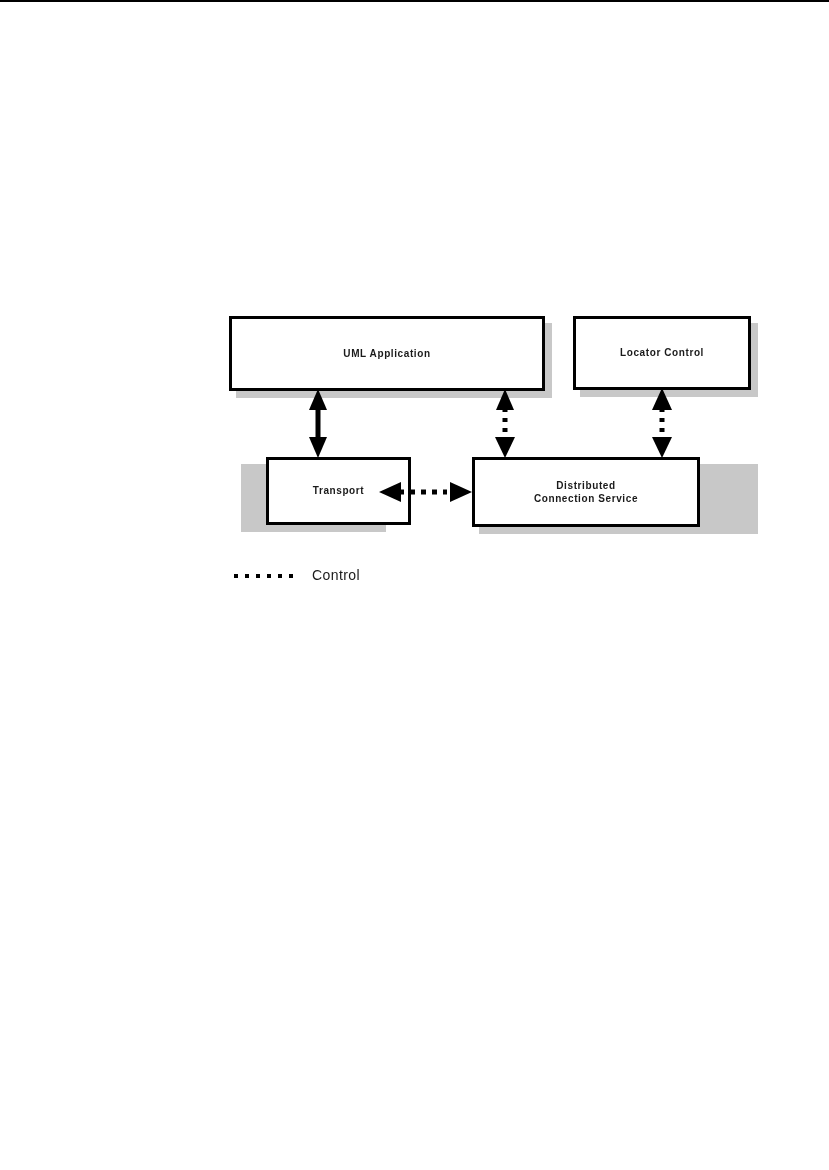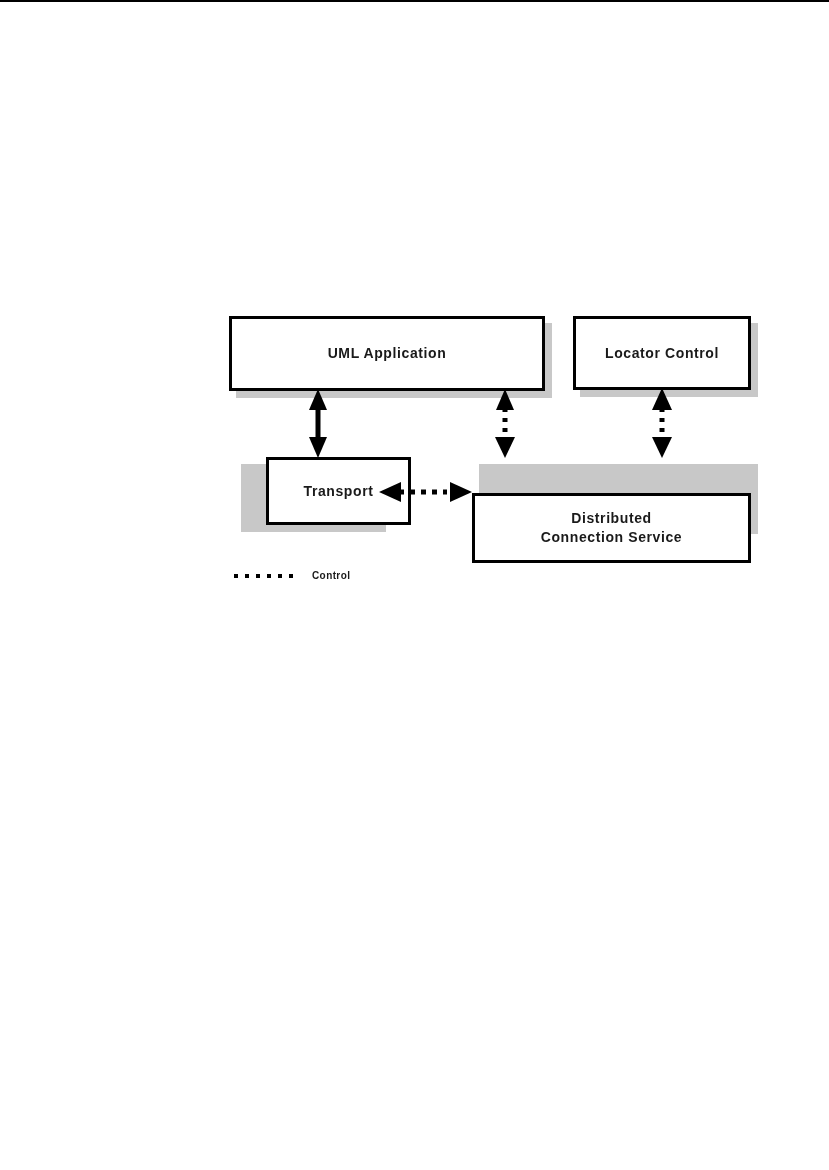--- a/index.html
+++ b/index.html
@@ -45,39 +45,39 @@
     justify-content: center;
     z-index: 3;
   }
   .node-shadow {
     position: absolute;
     background: #c8c8c8;
     z-index: 1;
   }
   .node-label {
     font-family: "Liberation Sans", sans-serif;
-    font-size: 14px;
+    font-size: 10px;
     font-weight: bold;
     color: #1a1a1a;
     letter-spacing: 0.6px;
     text-align: center;
     line-height: 1.35;
     white-space: pre-line;
   }
 
   #node-uml      { left: 229px; top: 316px; width: 316px; height: 75px; }
   #shadow-uml    { left: 236px; top: 323px; width: 316px; height: 75px; }
 
   #node-locator   { left: 573px; top: 316px; width: 178px; height: 74px; }
   #shadow-locator { left: 580px; top: 323px; width: 178px; height: 74px; }
 
   #node-transport   { left: 234px; top: 457px; width: 145px; height: 68px; margin-left: 32px; }
   #shadow-transport { left: 241px; top: 464px; width: 145px; height: 68px; }
 
-  #node-dcs   { left: 472px; top: 457px; width: 279px; height: 70px; margin-top: 36px; }
+  #node-dcs   { left: 472px; top: 457px; width: 228px; height: 70px; }
   #shadow-dcs { left: 479px; top: 464px; width: 279px; height: 70px; }
 
   
   .edges {
     position: absolute;
     left: 0;
     top: 0;
     width: 829px;
     height: 1170px;
     z-index: 4;
@@ -118,22 +118,22 @@
     content: "";
     position: absolute;
     left: 2px;
     top: 5px;
     width: 64px;
     height: 4px;
     background: #000000;
   }
   .legend-label {
     font-family: "Liberation Sans", sans-serif;
-    font-size: 10px;
-    font-weight: bold;
+    font-size: 14px;
+    font-weight: normal;
     color: #1a1a1a;
     letter-spacing: 0.4px;
   }
 </style>
 </head>
 <body>
 
 <div class="top-rule"></div>
 
 <div class="canvas">

